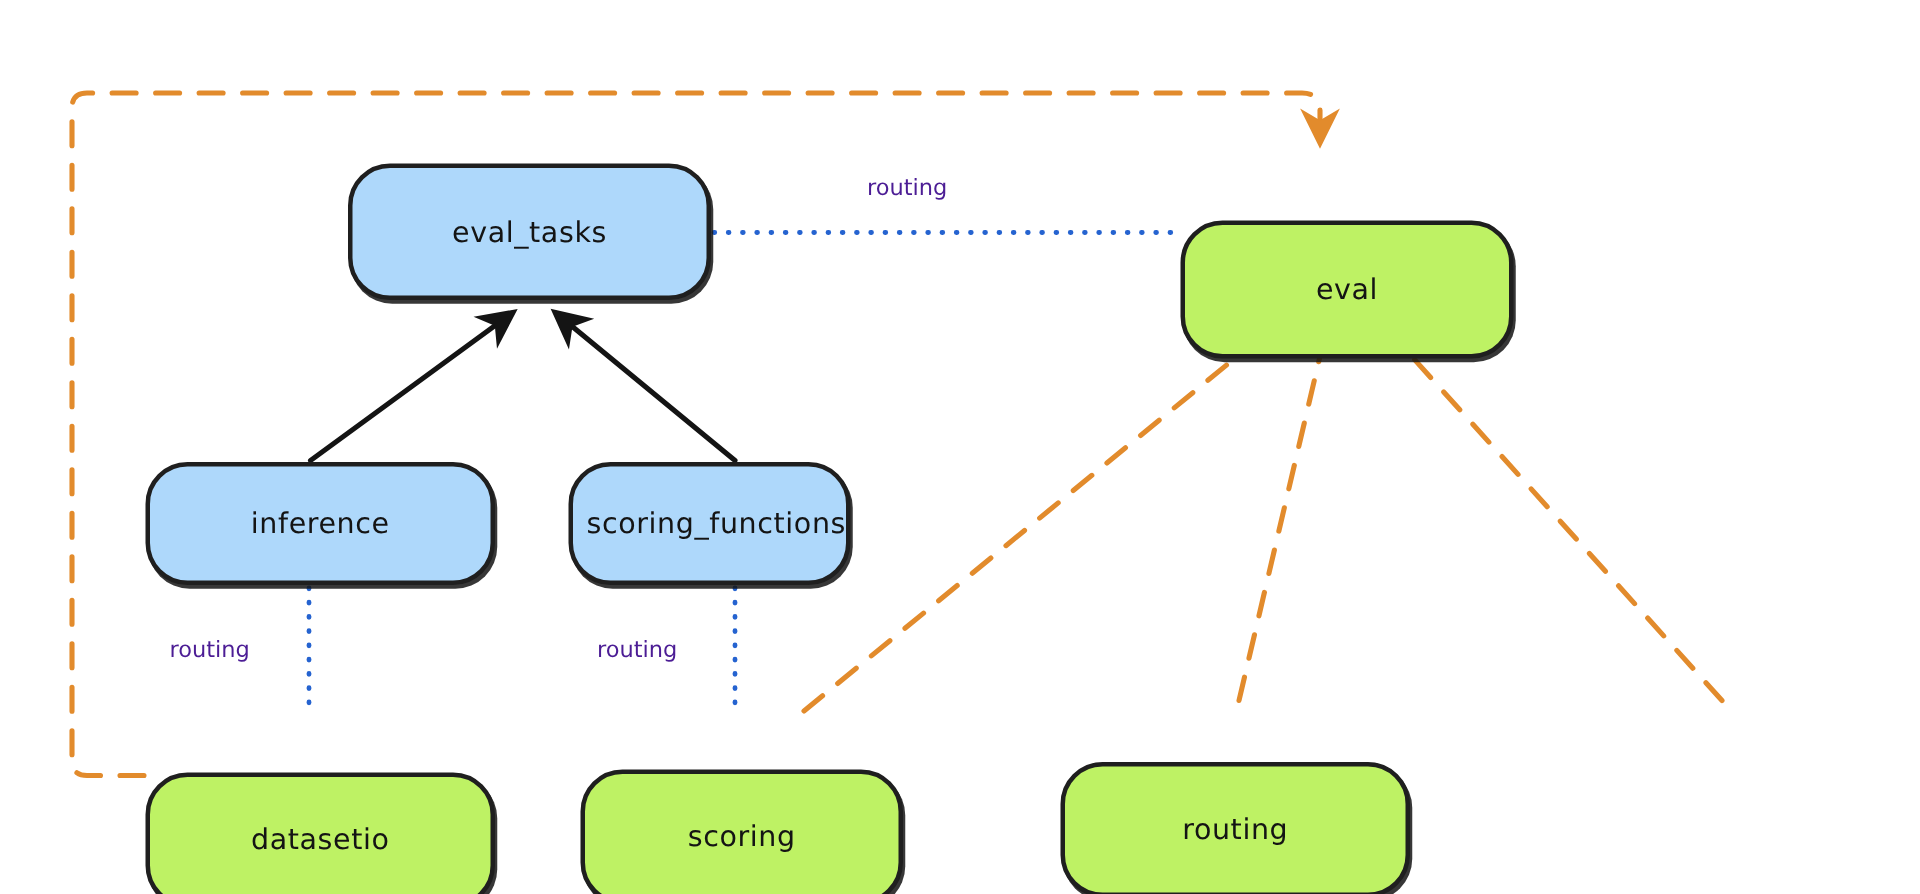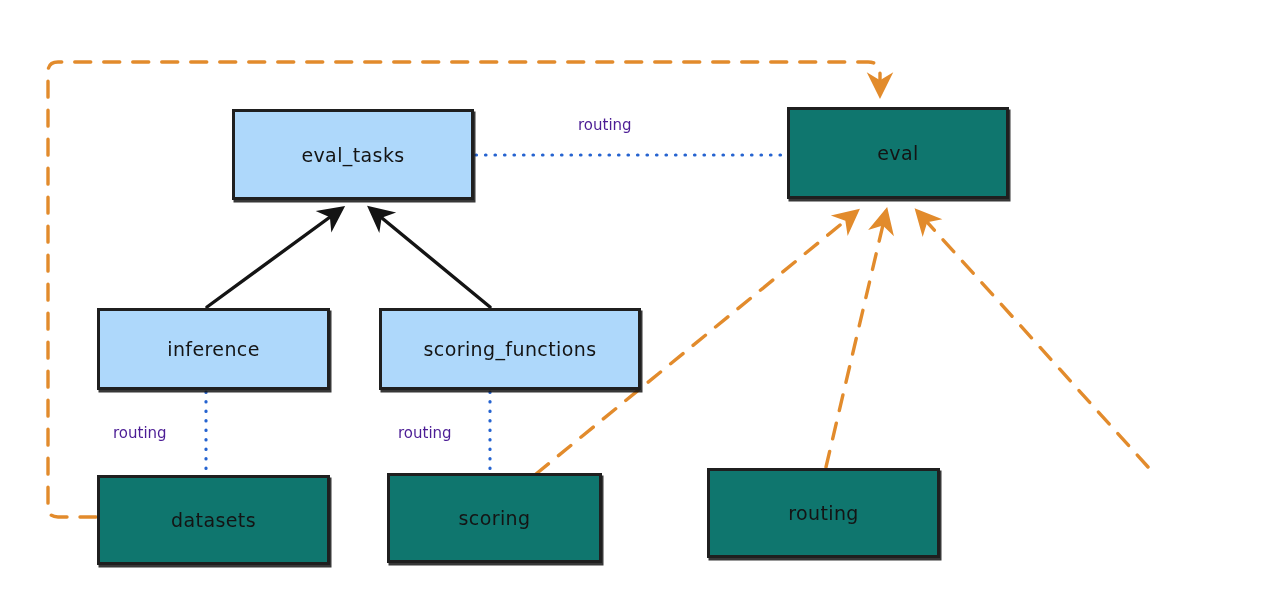--- a/index.html
+++ b/index.html
@@ -23,28 +23,28 @@
     left: 0;
     top: 0;
     width: 1280px;
     height: 596px;
     pointer-events: none;
   }
   .node {
     position: absolute;
     box-sizing: border-box;
     border: 3px solid #1f1f1f;
-    border-radius: 0;
+    border-radius: 28px;
     display: flex;
     align-items: center;
     justify-content: center;
     box-shadow: 1.5px 2.5px 0 rgba(20,20,20,0.85);
   }
   .node.blue  { background: #aed8fb; }
-  .node.green { background: #0f766e; }
+  .node.green { background: #bef264; margin-top: 40px; }
   .node-label {
     font-family: "DejaVu Sans", sans-serif;
     font-size: 19px;
     color: #141414;
     letter-spacing: 0.4px;
     white-space: nowrap;
     user-select: none;
   }
   .edge-label {
     position: absolute;
@@ -94,26 +94,26 @@
   </div>
 
   <div class="node green" style="left:787px; top:107px; width:222px; height:92px;">
     <span class="node-label">eval</span>
   </div>
 
   <div class="node blue" style="left:97px; top:308px; width:233px; height:82px;">
     <span class="node-label">inference</span>
   </div>
 
-  <div class="node blue" style="left:379px; top:308px; width:262px; height:82px;">
+  <div class="node blue" style="left:379px; top:308px; width:188px; height:82px;justify-content:flex-end;">
     <span class="node-label">scoring_functions</span>
   </div>
 
   <div class="node green" style="left:97px; top:475px; width:233px; height:90px;">
-    <span class="node-label">datasets</span>
+    <span class="node-label">datasetio</span>
   </div>
 
   <div class="node green" style="left:387px; top:473px; width:215px; height:90px;">
     <span class="node-label">scoring</span>
   </div>
 
   <div class="node green" style="left:707px; top:468px; width:233px; height:90px;">
     <span class="node-label">routing</span>
   </div>
 

